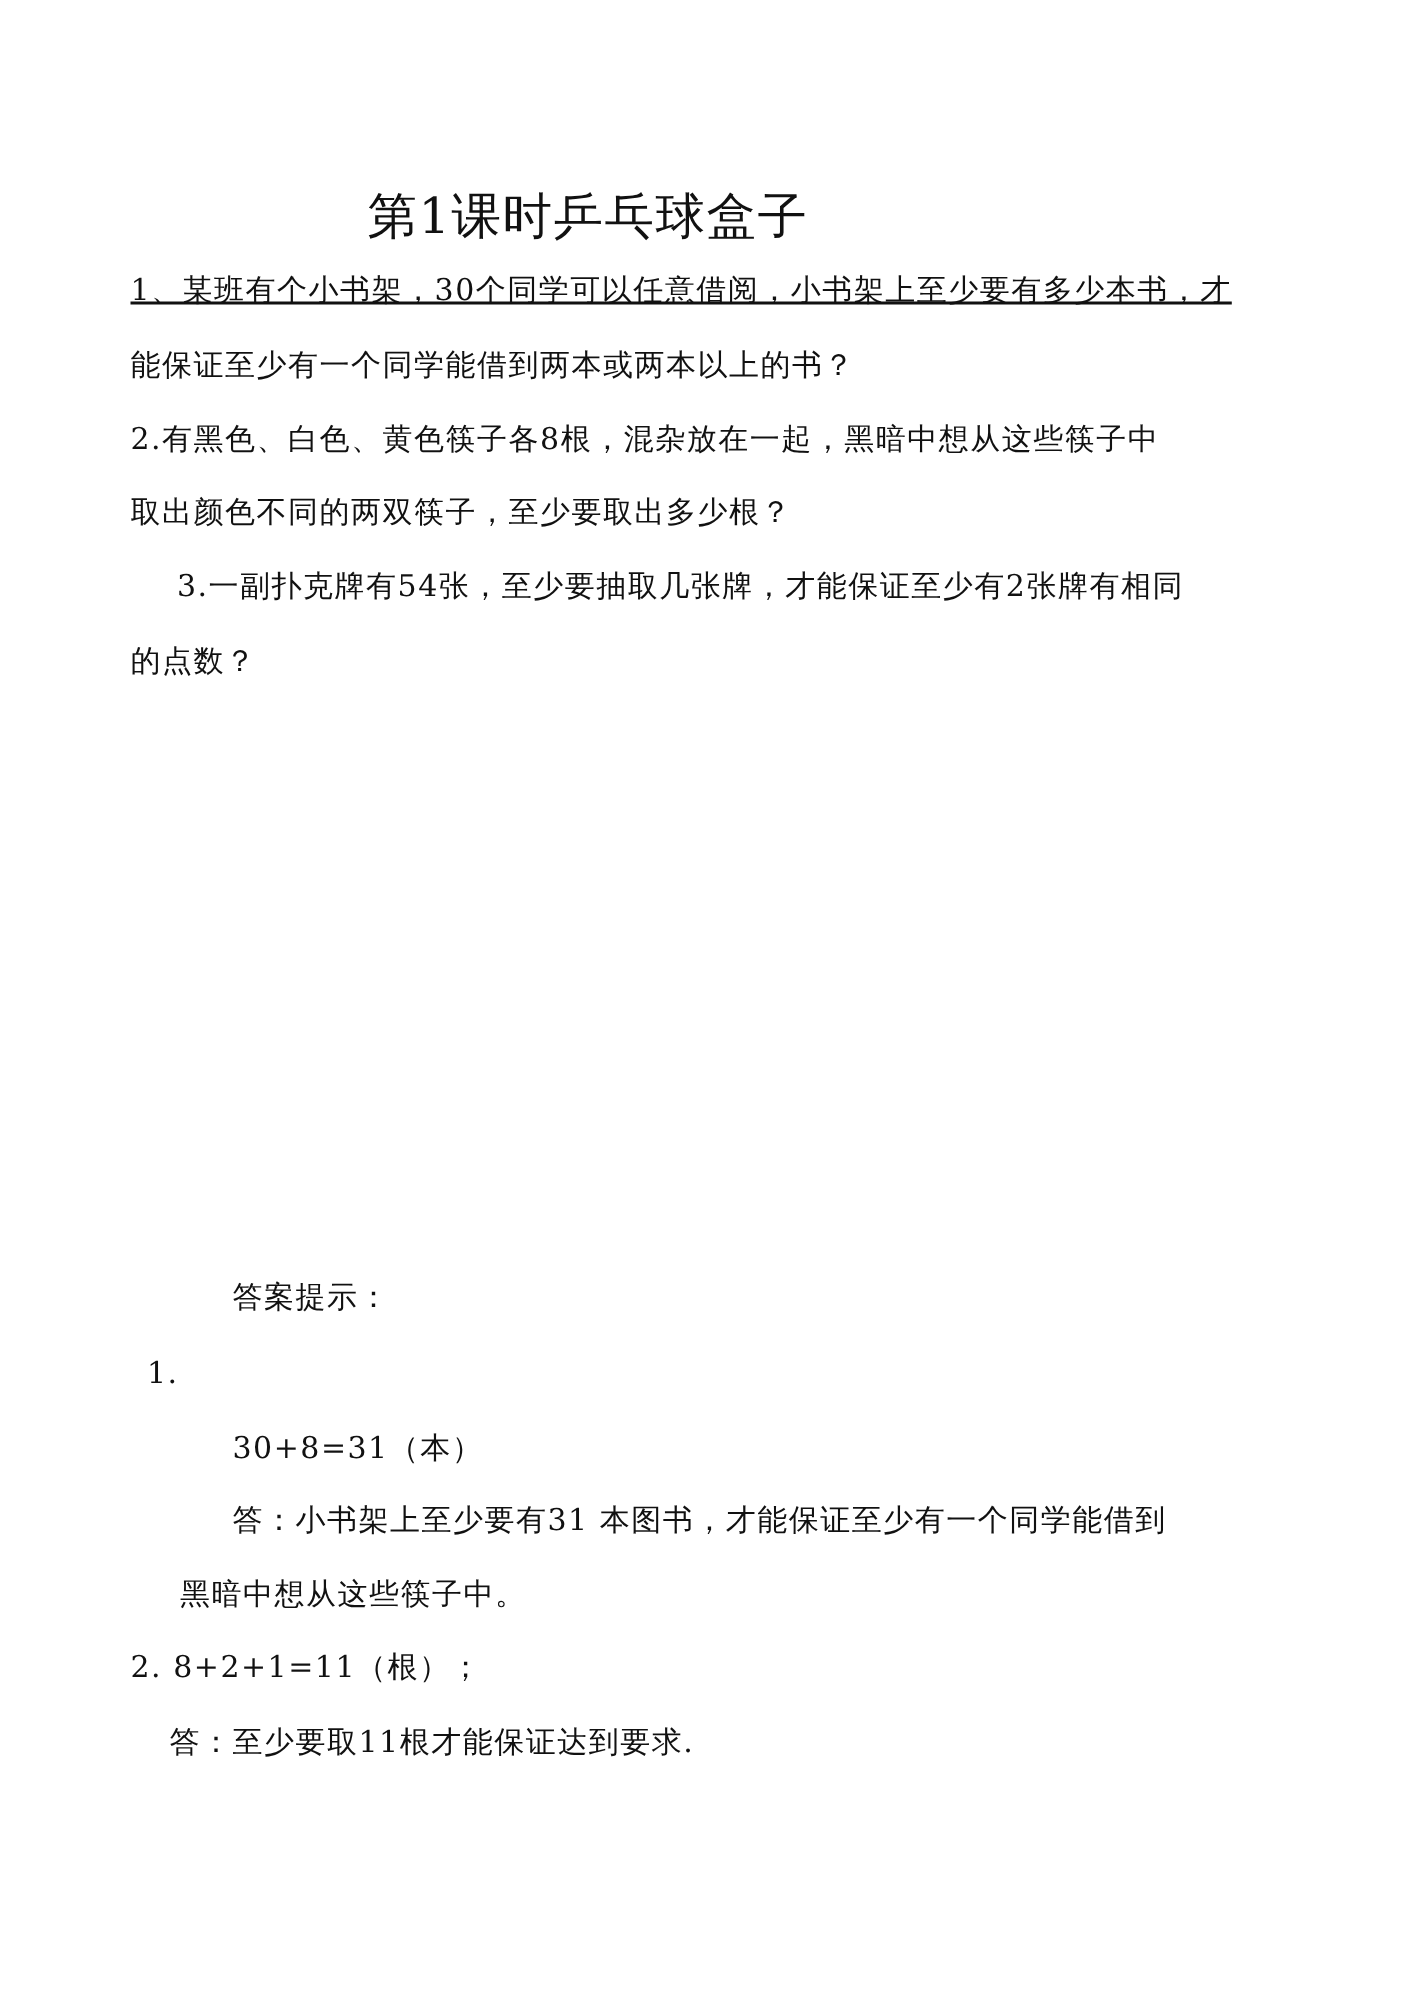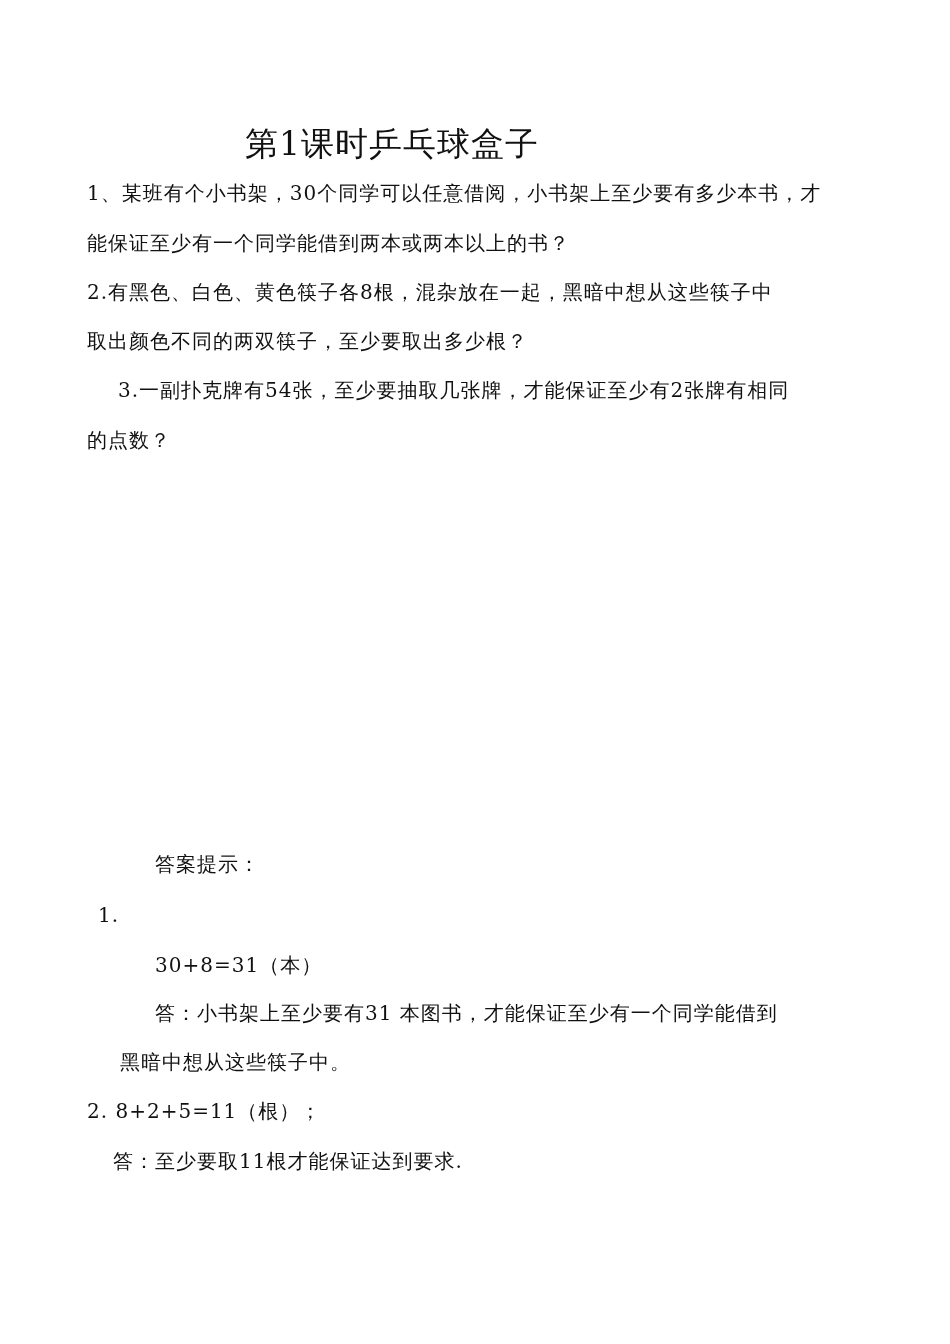--- a/index.html
+++ b/index.html
@@ -11,36 +11,36 @@
   .line { position: absolute; font-size: 20px; line-height: 24px; white-space: nowrap; letter-spacing: 1px; }
   .title { position: absolute; top: 124px; left: 0; width: 784px; text-align: center; font-size: 33px; line-height: 40px; letter-spacing: 1px; }
 </style>
 </head>
 <body>
 
 <div>
   <div class="title">第1课时乒乓球盒子</div>
 
   <div>
-    <div class="line" style="top:181px;left:87px;">1、某班有个小书架，30个同学可以任意借阅，小书架上至少要有多少本书，才</div>
+    <div class="line" style="top:181px;left:87px;text-decoration:underline;">1、某班有个小书架，30个同学可以任意借阅，小书架上至少要有多少本书，才</div>
     <div class="line" style="top:231px;left:87px;">能保证至少有一个同学能借到两本或两本以上的书？</div>
   </div>
 
   <div>
     <div class="line" style="top:280px;left:87px;">2.有黑色、白色、黄色筷子各8根，混杂放在一起，黑暗中想从这些筷子中</div>
     <div class="line" style="top:329px;left:87px;">取出颜色不同的两双筷子，至少要取出多少根？</div>
   </div>
 
   <div>
     <div class="line" style="top:378px;left:87px;margin-left:31px;">3.一副扑克牌有54张，至少要抽取几张牌，才能保证至少有2张牌有相同</div>
     <div class="line" style="top:428px;left:87px;">的点数？</div>
   </div>
 
   <div>
     <div class="line" style="top:852px;left:155px;">答案提示：</div>
     <div class="line" style="top:903px;left:98px;">1.</div>
     <div class="line" style="top:953px;left:155px;">30+8=31（本）</div>
     <div class="line" style="top:1001px;left:155px;">答：小书架上至少要有31 本图书，才能保证至少有一个同学能借到</div>
     <div class="line" style="top:1050px;left:120px;">黑暗中想从这些筷子中。</div>
-    <div class="line" style="top:1099px;left:87px;">2.  8+2+5=11（根）；</div>
+    <div class="line" style="top:1099px;left:87px;">2.  8+2+1=11（根）；</div>
     <div class="line" style="top:1149px;left:113px;">答：至少要取11根才能保证达到要求.</div>
   </div>
 </div>
 
 </body></html>

